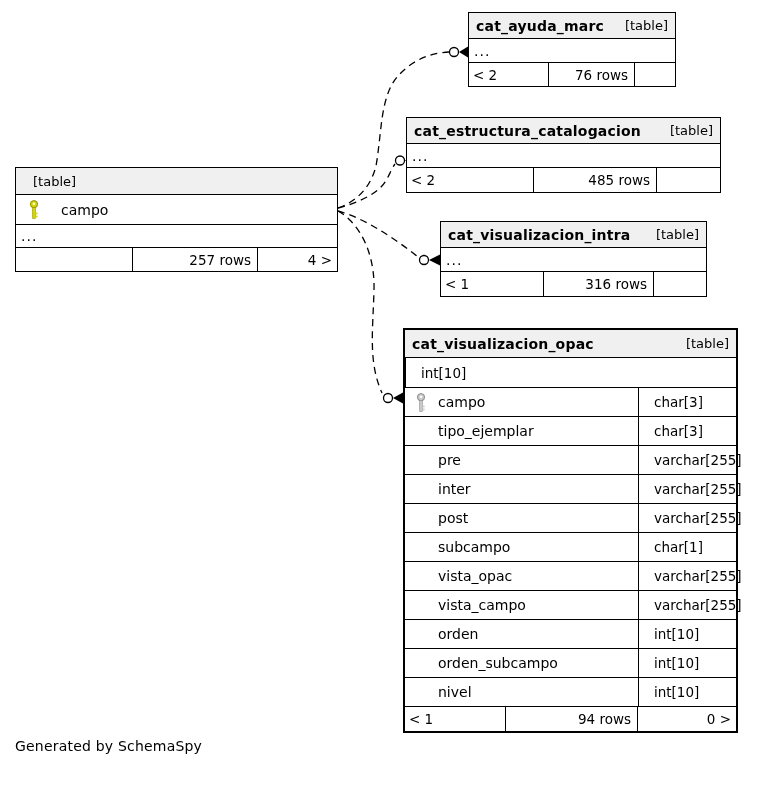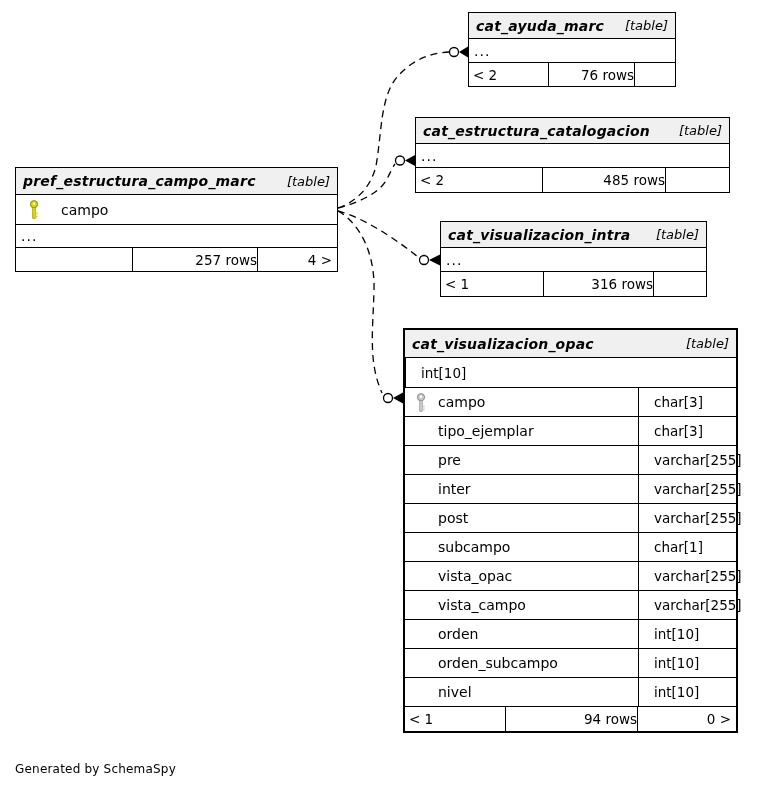--- a/index.html
+++ b/index.html
@@ -9,44 +9,44 @@
   }
   *{box-sizing:border-box;margin:0;padding:0;}
   html,body{width:759px;height:792px;background:#fff;overflow:hidden;
     font-family:"DejaVu Sans","Liberation Sans",sans-serif;color:#000;}
   .canvas{position:relative;width:759px;height:792px;background:#fff;}
   svg.edges{position:absolute;left:0;top:0;pointer-events:none;}
 
   .tbl{position:absolute;background:#fff;border:1px solid var(--bd);font-size:14px;}
   .tbl.thick{border:2px solid var(--bd);}
   .t-header{display:flex;justify-content:space-between;align-items:center;
-    background:var(--hdr);border-bottom:1px solid var(--bd);padding:4px 7px;font-style:italic;}
+    background:var(--hdr);border-bottom:1px solid var(--bd);padding:4px 7px;}
   .t-name{font-weight:bold;letter-spacing:.2px;}
   .t-badge{font-size:13px;margin-left:10px;white-space:pre;}
   .t-ellipsis{display:flex;align-items:flex-end;padding:0 0 3px 5px;letter-spacing:1px;}
   .col-row{display:flex;align-items:stretch;border-top:1px solid var(--bd);}
   .col-row:first-of-type{border-top:none;}
   .name-cell{flex:1;display:flex;align-items:center;padding-left:11px;}
   .key-slot{width:22px;display:flex;align-items:center;flex:none;}
   .pref .name-cell{padding-left:13px;}
   .pref .key-slot{width:32px;}
   .type-cell{flex:none;display:flex;align-items:center;border-left:1px solid var(--bd);
     padding-left:15px;font-size:13.5px;}
   .t-footer{display:flex;border-top:1px solid var(--bd);font-size:13.5px;}
   .t-footer .fc{display:flex;align-items:center;white-space:pre;}
   .t-footer .fc.l{justify-content:flex-start;padding-left:4px;border-right:1px solid var(--bd);}
-  .t-footer .fc.c{justify-content:flex-end;border-right:1px solid var(--bd);}
+  .t-footer .fc.c{justify-content:flex-end;padding-right:6px;border-right:1px solid var(--bd);}
   .t-footer .fc.r{justify-content:flex-end;padding-right:5px;}
 
   
   #t-ayuda{left:468px;top:12px;width:208px;}
   #t-ayuda .t-header{height:26px;} #t-ayuda .t-ellipsis{height:23px;} #t-ayuda .t-footer{height:24px;}
   #t-ayuda .fc.l{width:80px;} #t-ayuda .fc.c{width:86px;} #t-ayuda .fc.r{flex:1;}
 
-  #t-estructura{left:415px;top:117px;width:315px;}
+  #t-estructura{left:406px;top:117px;width:315px;}
   #t-estructura .t-header{height:26px;} #t-estructura .t-ellipsis{height:23px;} #t-estructura .t-footer{height:25px;}
   #t-estructura .fc.l{width:127px;} #t-estructura .fc.c{width:123px;} #t-estructura .fc.r{flex:1;}
 
   #t-pref{left:15px;top:167px;width:323px;}
   #t-pref .t-header{height:27px;} #t-pref .col-row{height:29px;border-top:none;}
   #t-pref .t-ellipsis{height:23px;border-top:1px solid var(--bd);}
   #t-pref .t-footer{height:24px;}
   #t-pref .fc.l{width:117px;} #t-pref .fc.c{width:125px;} #t-pref .fc.r{flex:1;}
 
   #t-intra{left:440px;top:221px;width:267px;}
@@ -54,21 +54,21 @@
   #t-intra .fc.l{width:103px;} #t-intra .fc.c{width:110px;} #t-intra .fc.r{flex:1;}
 
   #t-opac{left:403px;top:328px;width:335px;}
   #t-opac .t-header{height:28px;}
   #t-opac .col-row{height:29px;}
   #t-opac .name-cell{width:233px;flex:none;}
   #t-opac .type-cell{flex:1;}
   #t-opac .t-footer{height:25px;}
   #t-opac .fc.l{width:101px;} #t-opac .fc.c{width:132px;text-align:center;} #t-opac .fc.r{flex:1;}
 
-  .gen-note{position:absolute;left:15px;top:762px;font-size:12px;letter-spacing:.2px;}
+  .gen-note{position:absolute;left:15px;top:738px;font-size:14px;letter-spacing:.2px;}
 </style>
 </head>
 <body>
 
 <div class="canvas">
 
   <svg class="edges" width="759" height="792">
     <g fill="none" stroke="#000" stroke-width="1.3" stroke-dasharray="7,5">
       <path d="M338,208 C358,201 371,186 376,166 C382,132 380,96 398,76 C414,58 434,52.5 449,52"></path>
       <path d="M338,208 C357,203 372,196 381,187 C388,180 390,171 395,164"></path>
@@ -110,21 +110,20 @@
     <div class="t-ellipsis">...</div>
     <div class="t-footer">
       <span class="fc l">&lt; 2</span>
       <span class="fc c">485 rows</span>
       <span class="fc r"></span>
     </div>
   </div>
 
   <div class="tbl pref" id="t-pref">
     <div class="t-header">
-      <span class="t-name">pref_estructura_campo_marc</span>
       <span class="t-badge">[table]</span>
     </div>
     <div class="col-row">
       <div class="name-cell">
         <span class="key-slot">
           <svg width="10" height="19" viewBox="0 0 10 19">
             <circle cx="5" cy="4.2" r="3.6" fill="var(--pk)" stroke="var(--pk-stroke)" stroke-width="1"></circle>
             <circle cx="5" cy="3.7" r="1.2" fill="#fff"></circle>
             <rect x="3.7" y="7.5" width="2.6" height="11" fill="var(--pk)" stroke="var(--pk-stroke)" stroke-width="0.6"></rect>
             <rect x="6.2" y="12.6" width="2.4" height="1.7" fill="var(--pk)"></rect>

